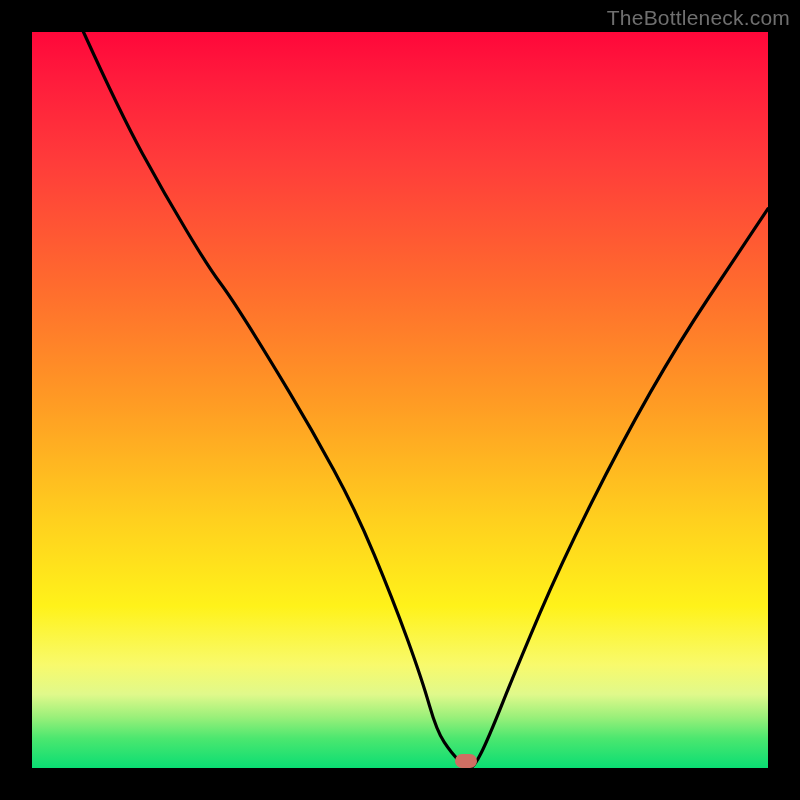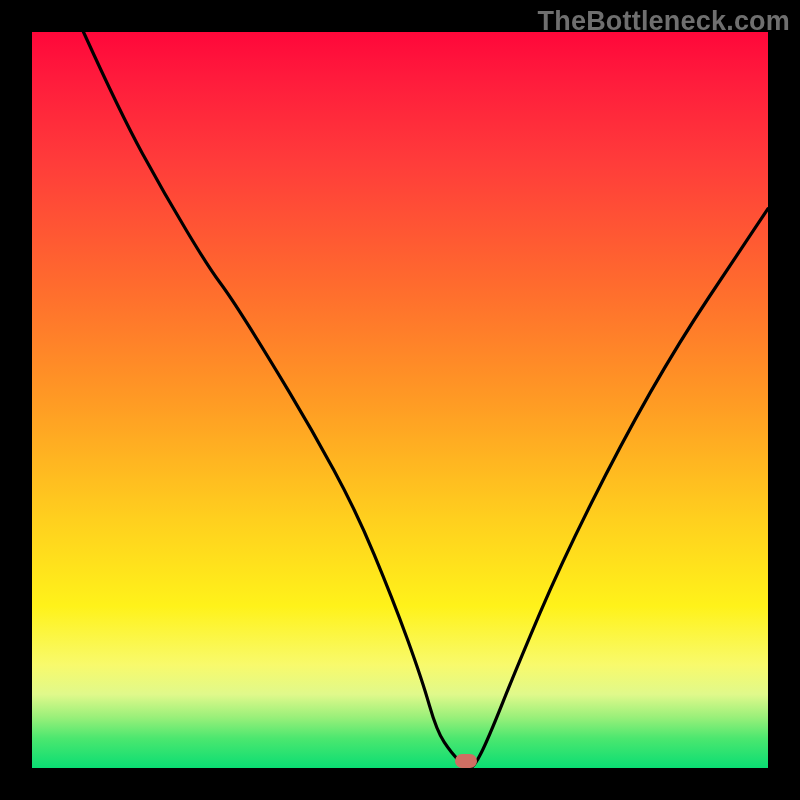--- a/index.html
+++ b/index.html
@@ -40,22 +40,22 @@
       #9cf07a 93%,
       #4be76f 96%,
       #0add73 100%
     );
   }
   .attribution {
     position: absolute;
     top: 6px;
     right: 10px;
     color: #6f6f6f;
-    font-size: 27px;
-    font-weight: 700;
+    font-size: 21px;
+    font-weight: 400;
     letter-spacing: 0.2px;
     user-select: none;
   }
   svg.curve {
     position: absolute;
     left: 0;
     top: 0;
     width: 736px;
     height: 736px;
   }

